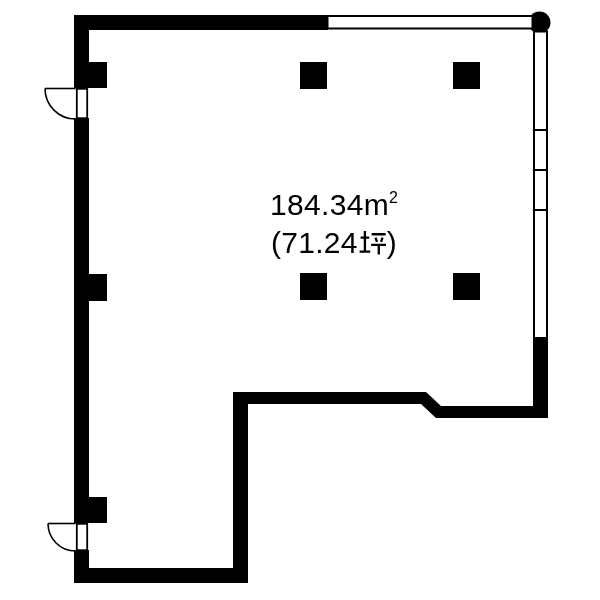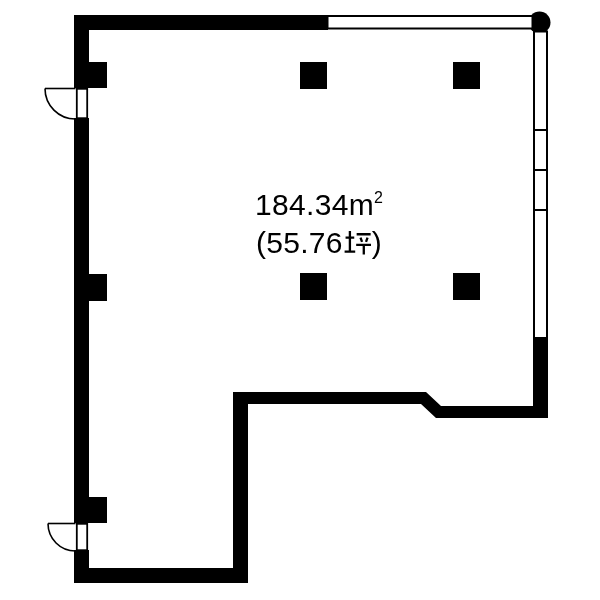--- a/index.html
+++ b/index.html
@@ -16,21 +16,21 @@
     overflow: hidden;
     font-family: "Liberation Sans", sans-serif;
   }
   .plan-svg {
     position: absolute;
     left: 0;
     top: 0;
   }
   .area-label {
     position: absolute;
-    left: 319px;
+    left: 334px;
     top: 188px;
     transform: translateX(-50%);
     text-align: center;
     color: #000000;
     font-size: 30px;
     line-height: 33px;
     letter-spacing: 0.3px;
     white-space: nowrap;
   }
   .area-label .sup {
@@ -98,20 +98,20 @@
       <path d="M48,523.5 A27.5,27.5 0 0 0 75.5,551" fill="none" stroke-width="1.6" stroke="#000000"></path>
       <rect x="76.8" y="523.8" width="10.4" height="26.4" stroke-width="1.8" stroke="#000000" fill="#ffffff"></rect>
     </g>
   </svg>
 
   <div class="area-label">
     <div>
       <span>184.34</span><span>m</span><span class="sup">2</span>
     </div>
     <div>
-      <span>(55.76</span><svg class="kanji-glyph" viewBox="0 0 28 28" fill="none" stroke="currentColor" stroke-width="2.4">
+      <span>(71.24</span><svg class="kanji-glyph" viewBox="0 0 28 28" fill="none" stroke="currentColor" stroke-width="2.4">
         <path d="M1.5,10 H10.5 M6,3 V24.5 M0.5,24.5 H11.5"></path>
         <path d="M13,6.5 H27.5 M17,10 L18.6,14.5 M24.3,10 L22.7,14.5 M12.5,17.5 H28 M20.4,17.5 V27.5"></path>
       </svg><span>)</span>
     </div>
   </div>
 
 </div>
 
 </body></html>

